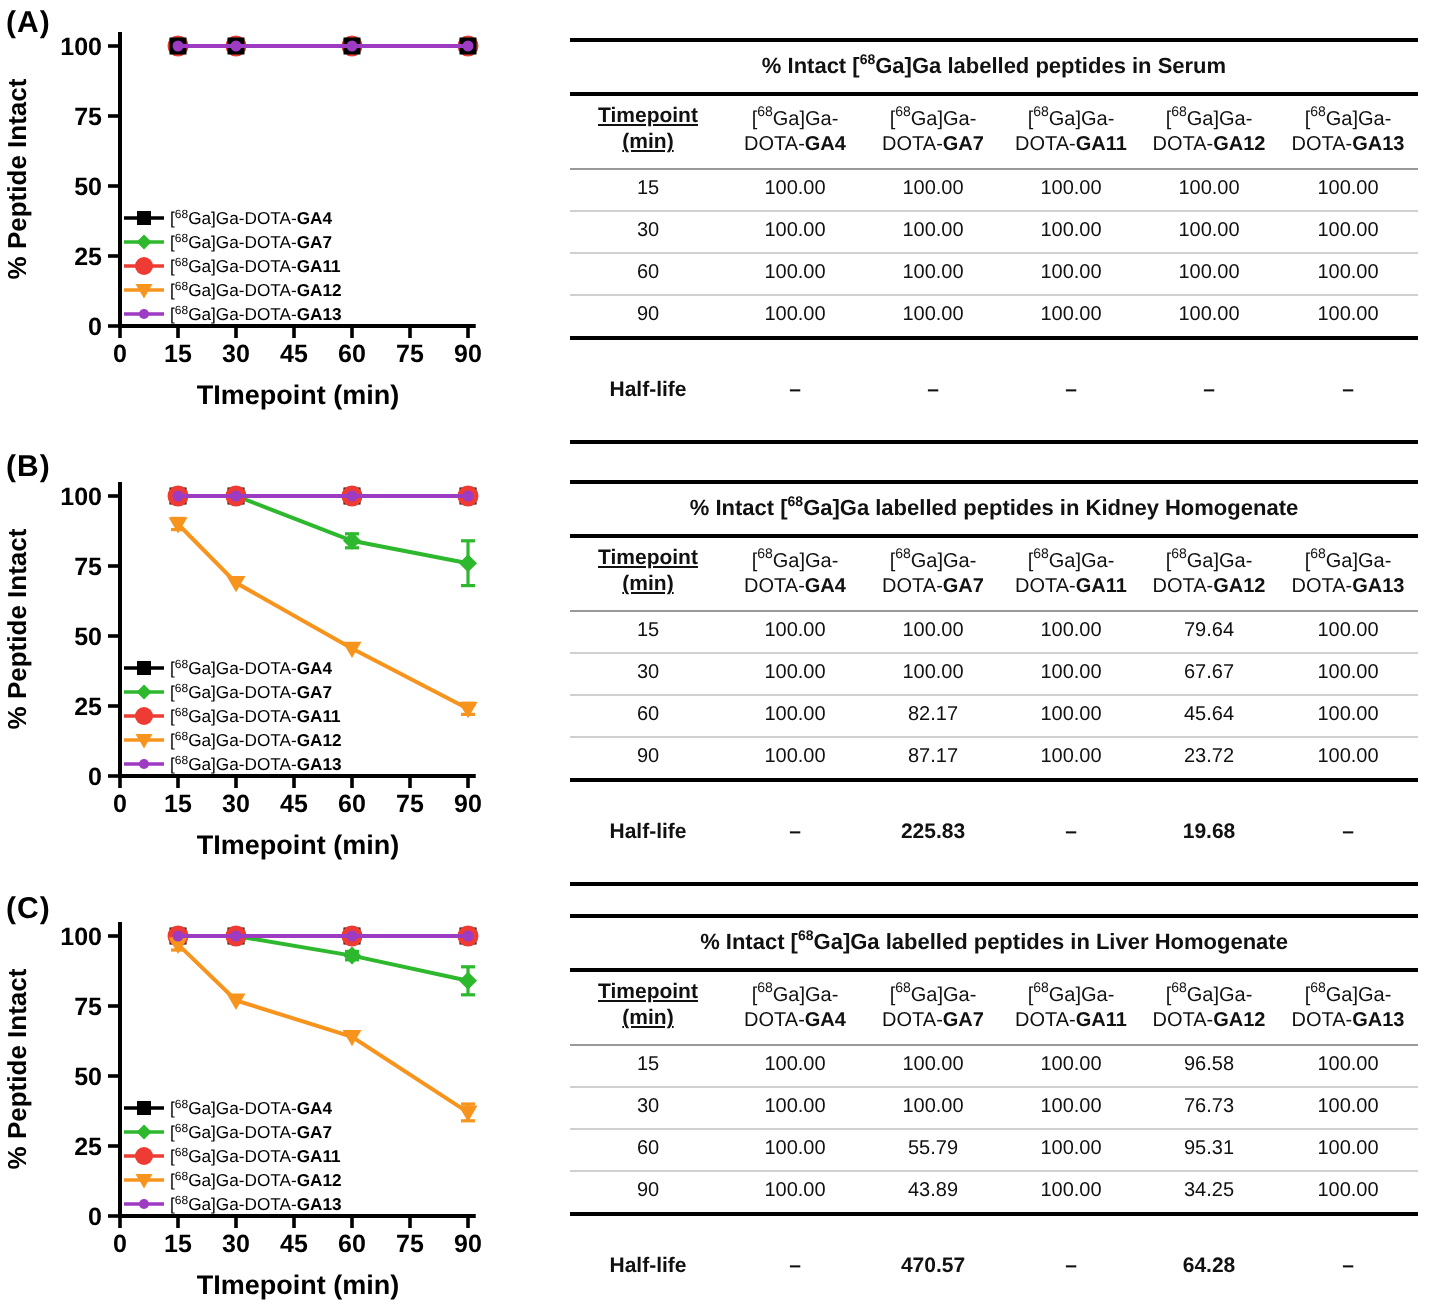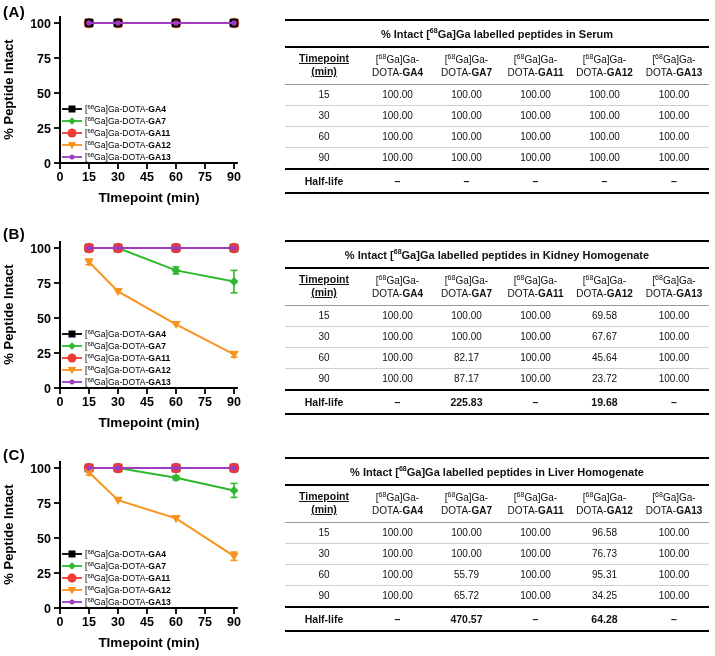--- a/index.html
+++ b/index.html
@@ -12,21 +12,21 @@
   table.stab{border-collapse:collapse;width:100%;text-align:center;color:#111;
              font-family:"Liberation Sans",sans-serif;}
   table.stab sup{font-size:7px;}
   .t-title th{border-top:2px solid #000;border-bottom:2px solid #000;
               font-size:11px;font-weight:bold;padding:6px 2px;}
   .t-head th{font-weight:normal;font-size:10px;line-height:1.3;
              padding:4px 1px 5px;border-bottom:1px solid #999;vertical-align:middle;}
   .t-head th.tp{font-weight:bold;font-size:10.5px;text-decoration:underline;}
   tr.d td{font-size:10px;padding:4.5px 0;border-bottom:1px solid #d0d0d0;}
   tr.t-half td{border-top:2px solid #000;border-bottom:2px solid #000;
-               font-weight:bold;font-size:10.5px;padding:5px 0;}
+               font-weight:bold;font-size:10.5px;padding:19px 0;}
 </style>
 </head>
 <body>
 
 <div class="figure">
 
   <section class="panel" style="top:0;height:218px">
     <svg class="chart" style="top:0" width="252" height="219" viewBox="0 0 252 219">
         <g stroke="#000">
           <line x1="60" y1="16" x2="60" y2="164" stroke-width="2"></line>
@@ -325,21 +325,21 @@
               <th>[<sup>68</sup>Ga]Ga-<br>DOTA-<b>GA12</b></th>
               <th>[<sup>68</sup>Ga]Ga-<br>DOTA-<b>GA13</b></th>
             </tr>
           </thead>
           <tbody>
             <tr class="d">
               <td>15</td>
               <td>100.00</td>
               <td>100.00</td>
               <td>100.00</td>
-              <td>69.58</td>
+              <td>79.64</td>
               <td>100.00</td>
             </tr>
             <tr class="d">
               <td>30</td>
               <td>100.00</td>
               <td>100.00</td>
               <td>100.00</td>
               <td>67.67</td>
               <td>100.00</td>
             </tr>
@@ -526,21 +526,21 @@
               <td>60</td>
               <td>100.00</td>
               <td>55.79</td>
               <td>100.00</td>
               <td>95.31</td>
               <td>100.00</td>
             </tr>
             <tr class="d">
               <td>90</td>
               <td>100.00</td>
-              <td>65.72</td>
+              <td>43.89</td>
               <td>100.00</td>
               <td>34.25</td>
               <td>100.00</td>
             </tr>
             <tr class="t-half">
               <td>Half-life</td>
               <td>–</td>
               <td>470.57</td>
               <td>–</td>
               <td>64.28</td>

